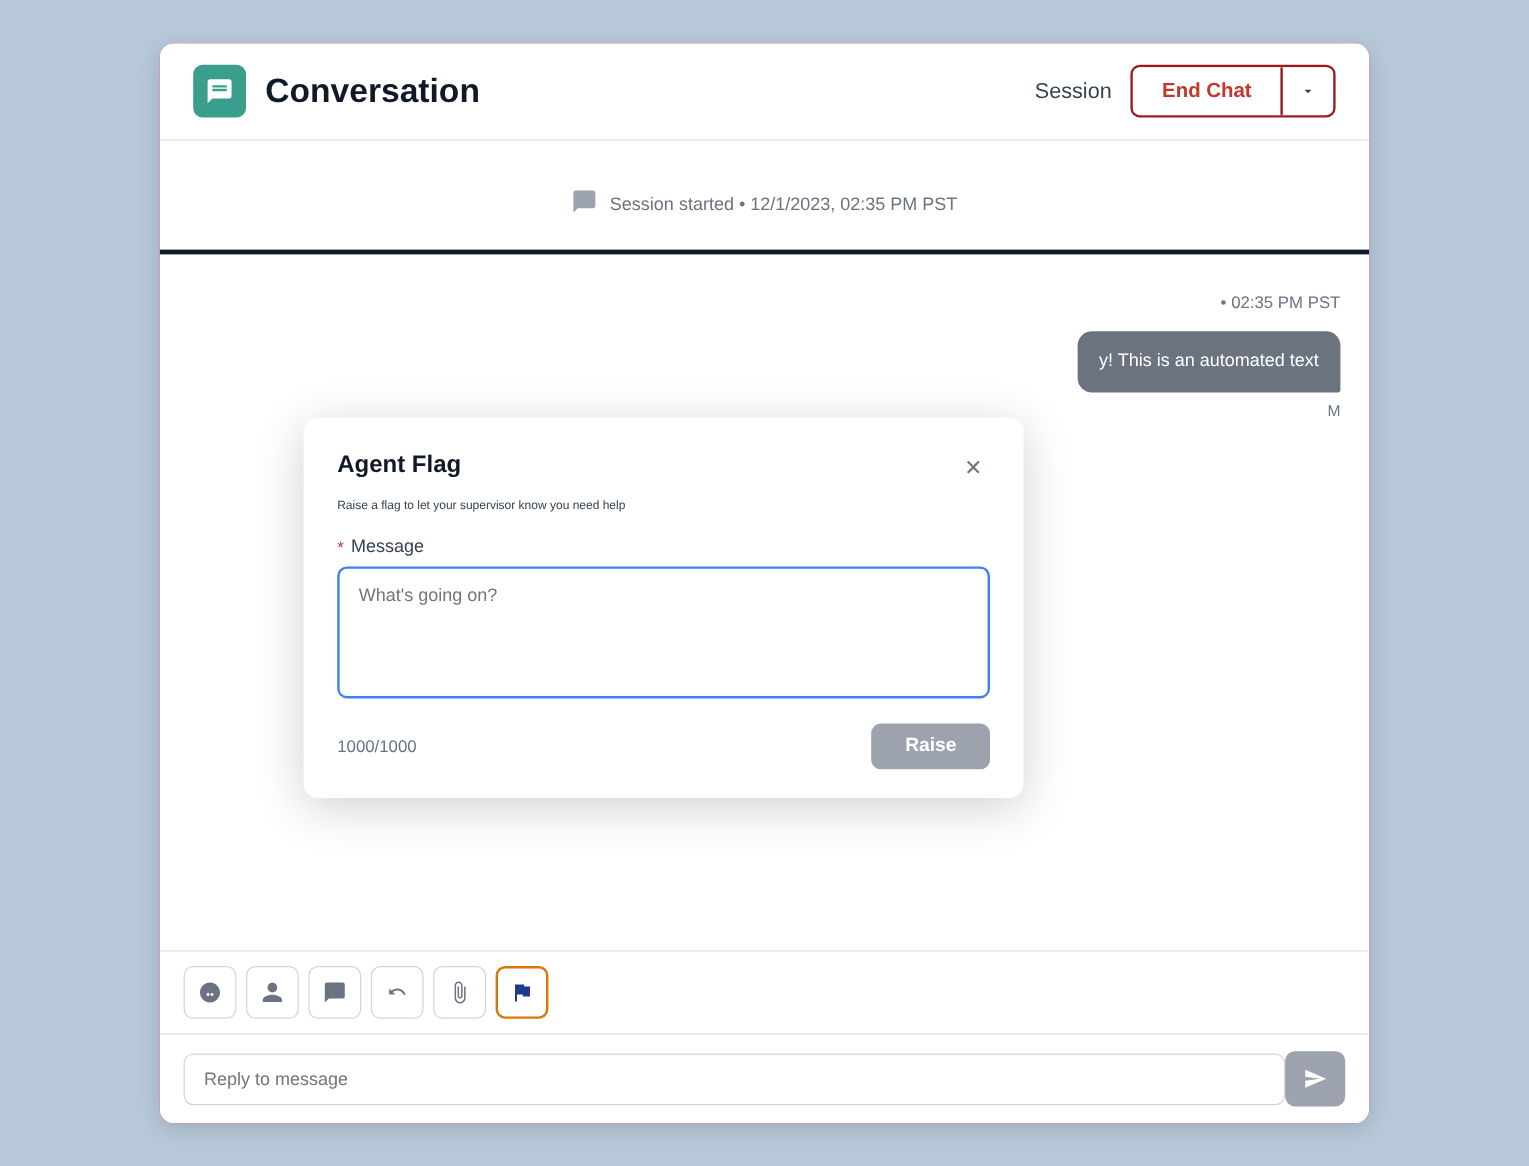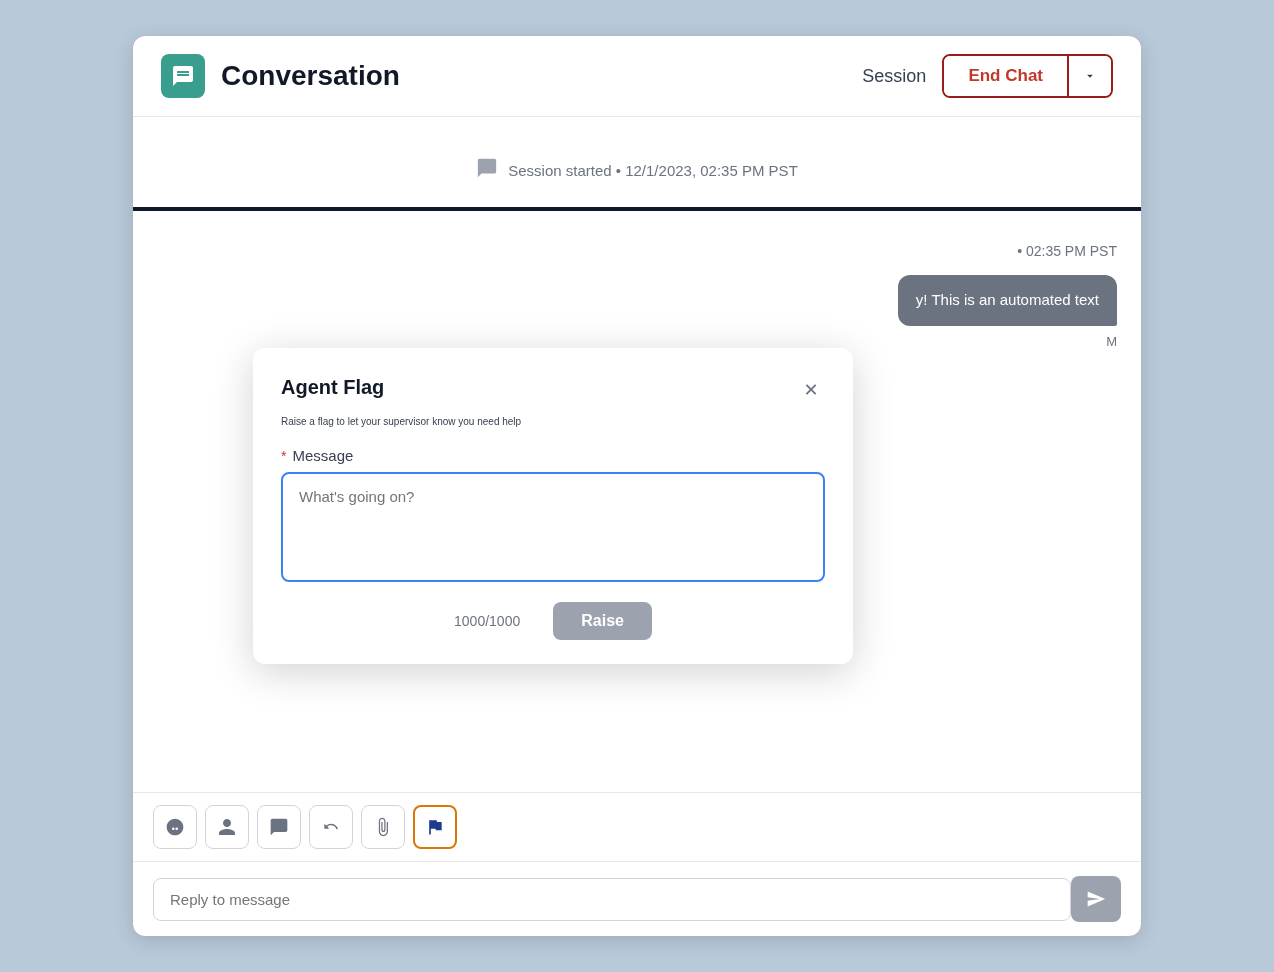--- a/index.html
+++ b/index.html
@@ -273,21 +273,21 @@
       padding: 14px 16px;
       font-size: 15px;
       color: #111827;
       resize: none;
       outline: none;
       font-family: Liberation Sans, sans-serif;
     }
     .modal-footer {
       display: flex;
       align-items: center;
-      justify-content: center;
+      justify-content: space-between;
       gap: 33px;
       margin-top: 16px;
     }
     .char-count {
       font-size: 14px;
       color: #6b7280;
     }
     .raise-btn {
       padding: 10px 28px;
       background: #9ca3af;

